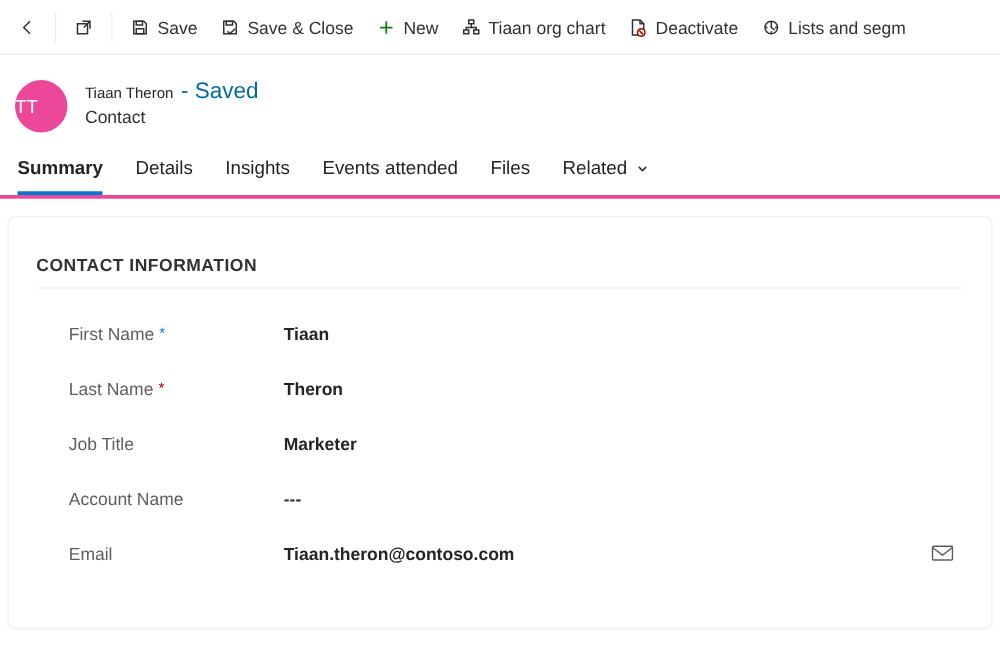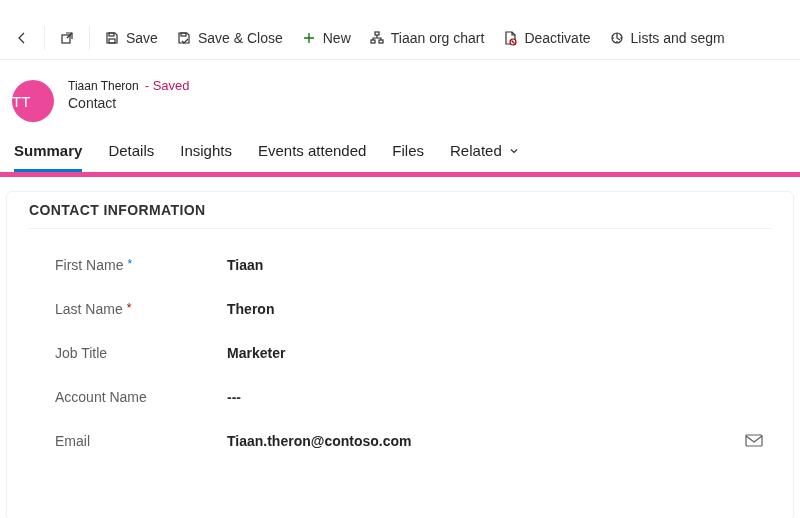--- a/index.html
+++ b/index.html
@@ -14,21 +14,20 @@
   }
   
   .toolbar {
     display: flex;
     align-items: center;
     height: 44px;
     padding: 0 6px;
     border-bottom: 1px solid #edebe9;
     gap: 2px;
     white-space: nowrap;
-    margin-top: 16px;
   }
   .tb-btn {
     display: inline-flex;
     align-items: center;
     gap: 6px;
     padding: 6px 8px;
     cursor: pointer;
     color: #323130;
     font-size: 14px;
     border-radius: 2px;
@@ -61,28 +60,28 @@
     justify-content: flex-start;
     flex-shrink: 0;
     margin-top: 2px;
   }
   .title-row {
     display: flex;
     align-items: baseline;
     gap: 6px;
   }
   .record-title { font-size: 12px; font-weight: 400; color: #242424; }
-  .saved-tag { font-size: 13px; color: #be185d; }
+  .saved-tag { font-size: 18px; color: #0369a1; }
   .record-subtitle { font-size: 14px; color: #323130; margin-top: 2px; }
   
   .tabs {
     display: flex;
     gap: 26px;
     padding: 14px 14px 0 14px;
-    border-bottom: 5px solid #ec4899;
+    border-bottom: 3px solid #ec4899;
   }
   .tab {
     font-size: 15px;
     color: #242424;
     padding: 0 0 10px 0;
     cursor: pointer;
     border-bottom: 3px solid transparent;
     display: inline-flex;
     align-items: center;
     gap: 4px;
@@ -98,21 +97,21 @@
     margin-top:-6px;
     border-bottom: none;
   }
   .chev-down { margin-left: 2px; }
   
   .panel {
     margin: 14px 6px 0 6px;
     border-radius: 6px;
     border: 1px solid #f0f0f0;
     box-shadow: 0 1px 3px rgba(0,0,0,0.04);
-    padding: 10px 22px 4px 22px;
+    padding: 30px 22px 4px 22px;
     height: 330px;
     overflow: hidden;
   }
   .panel-title {
     font-size: 14px;
     font-weight: 600;
     letter-spacing: 0.4px;
     padding-bottom: 10px;
     border-bottom: 1px solid #f0f0f0;
     margin-bottom: 14px;

